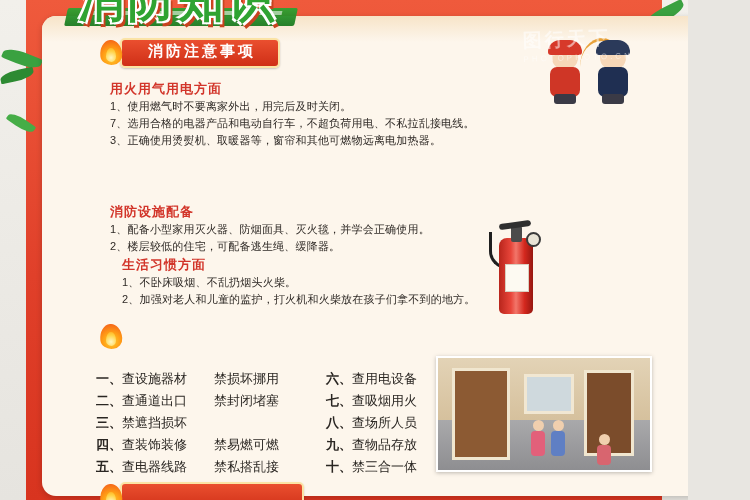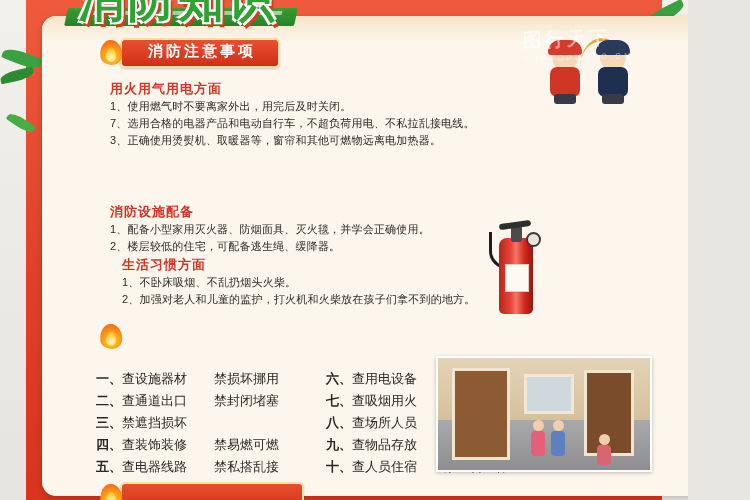--- a/index.html
+++ b/index.html
@@ -536,21 +536,20 @@
       <span class="check-a">查场所人员</span>
       <span class="check-b">禁超员脱岗</span>
     </div>
     <div class="check-row">
       <span class="check-num">九、</span>
       <span class="check-a">查物品存放</span>
       <span class="check-b">禁违规存储</span>
     </div>
     <div class="check-row">
       <span class="check-num">十、</span>
-      <span class="check-a">查人员住宿</span>
       <span class="check-b">禁三合一体</span>
     </div>
   </div>
 
   <div class="photo">
     <div class="ph-wall"></div>
     <div class="ph-floor"></div>
     <div class="ph-door"></div>
     <div class="ph-door2"></div>
     <div class="ph-win"></div>

